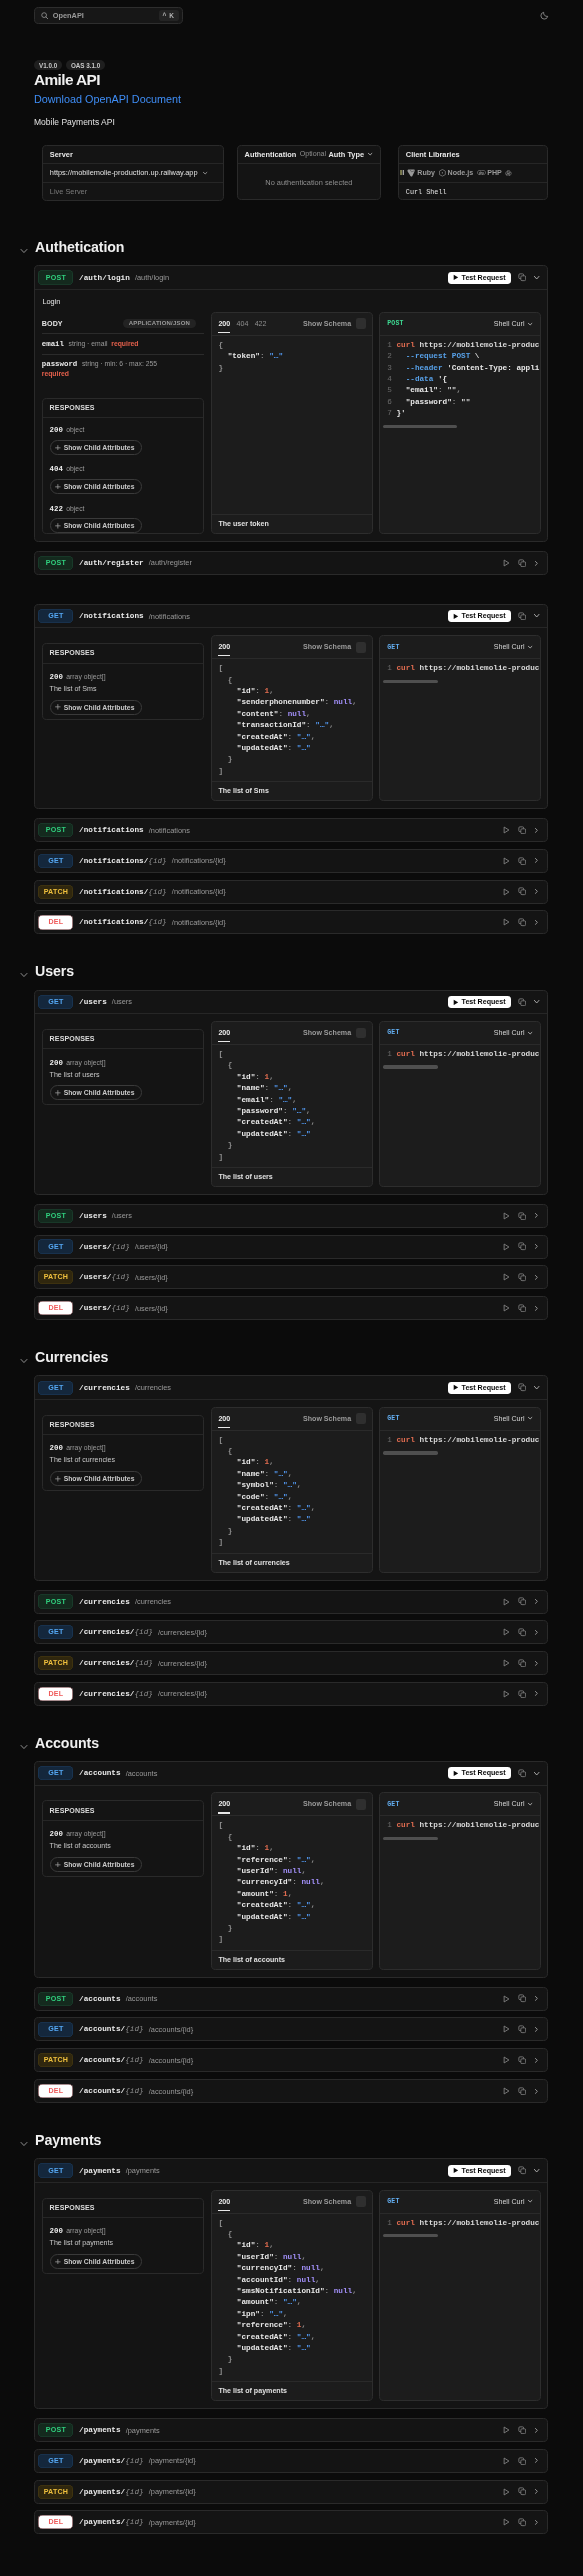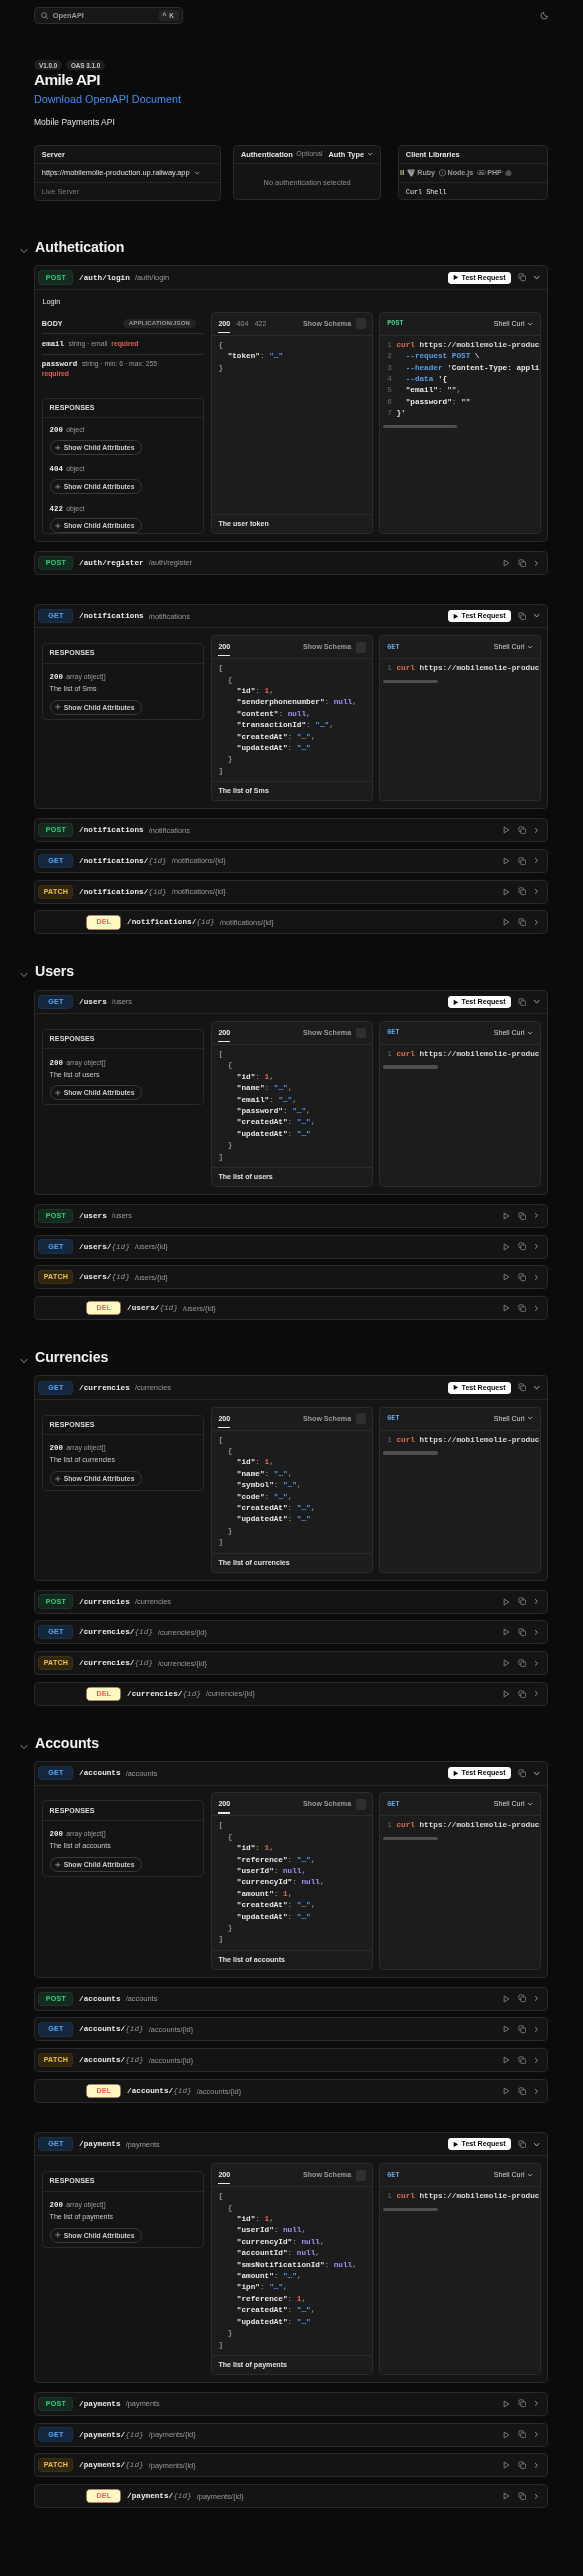--- a/index.html
+++ b/index.html
@@ -11,39 +11,39 @@
 .moon{position:absolute;right:34px;top:11.4px;width:9px;height:9px;color:#9a9a9a;}
 .container{width:514px;margin:0 auto 0 34px;}
 .hero{padding-top:28px;}
 .badges{display:flex;gap:3.4px;margin-bottom:2.8px;margin-top:0;}
 .pill-badge{background:#1f1f1f;color:#c8c8c8;font-size:6.3px;font-weight:600;border-radius:5.1px;padding:1.7px 5.1px;}
 h1{font-size:15.4px;letter-spacing:-0.6px;color:#f0f0f0;margin:-1.7px 0 3.4px;}
 .dl{color:#3f8ef7;font-size:10.8px;margin-bottom:12.5px;}
 .desc{color:#e4e4e4;font-size:8.5px;margin-bottom:17.7px;}
 .cards{display:flex;margin-bottom:0;}
 .card{border:0.6px solid #2a2a2a;border-radius:4.6px;background:#141414;}
-.card1{width:187px;margin-right:12.5px;height:56px;}
+.card1{width:187px;margin-right:12.5px;height:56px;margin-left:8px;}
 .card2{width:148px;margin-right:17px;height:55px;}
 .card3{width:150px;height:55px;}
 .card-h{display:flex;align-items:center;padding:0 6.8px;border-bottom:0.6px solid #262626;height:17.7px;font-size:7.4px;font-weight:700;color:#e8e8e8;}
 .srv-url{display:flex;align-items:center;height:19.4px;border-bottom:0.6px solid #262626;padding:0 6.8px;font-size:7.4px;color:#e3e3e3;}
 .srv-live{display:flex;align-items:center;height:17.7px;padding:0 6.8px;font-size:7.4px;color:#7b7b7b;}
 .auth-body{display:flex;align-items:center;justify-content:center;height:37px;color:#8f8f8f;font-size:7.4px;}
 .libs-tabs{display:flex;align-items:center;height:19.4px;border-bottom:0.6px solid #262626;padding:0 4.6px 0 0;color:#9a9a9a;font-size:7.1px;font-weight:600;overflow:hidden;}
 .libs-foot{display:flex;align-items:center;height:17px;padding:0 6.8px;font-size:6.8px;color:#dedede;}
 .section{}
 .sec-h{position:relative;padding-left:1.1px;font-size:14.2px;letter-spacing:-0.1px;font-weight:700;color:#f0f0f0;}
 .sec-h .chev{position:absolute;left:-15.4px;top:3.4px;color:#9a9a9a;}
 .op{border:0.6px solid #2a2a2a;border-radius:4.6px;background:#141414;}
 .op-head{display:flex;align-items:center;height:23.4px;border-bottom:0.6px solid #262626;padding:0 6.8px 0 3.4px;}
 .badge{display:inline-flex;align-items:center;justify-content:center;width:35px;height:14.2px;border-radius:4.6px;font-size:7.1px;font-weight:700;letter-spacing:0.2px;padding:0;}
 .b-post{color:#30d07e;background:#142a1e;box-shadow:inset 0 0 0 0.6px #1d4733;}
 .b-get{color:#55a8f4;background:#14273c;box-shadow:inset 0 0 0 0.6px #1c3d5e;}
 .b-patch{color:#efc03d;background:#30270e;box-shadow:inset 0 0 0 0.6px #4a3d11;}
-.b-del{color:#ef5a5a;background:#fef9c3;box-shadow:inset 0 0 0 0.6px #521d21;margin-left:48px;}
+.b-del{color:#ef5a5a;background:#ffffff;box-shadow:inset 0 0 0 0.6px #521d21;}
 .path{font-family:"Liberation Mono",monospace;font-size:7.7px;font-weight:700;color:#ececec;margin-left:5.7px;}
 .path .idp{color:#8f8f8f;font-style:italic;font-weight:400;}
 .sum{color:#9a9a9a;font-size:7.4px;margin-left:5.1px;}
 .head-right{margin-left:auto;display:flex;align-items:center;}
 .test-btn{display:inline-flex;align-items:center;background:#fff;color:#090909;height:12px;border-radius:3.4px;padding:0 5.1px 0 4.6px;font-size:7.1px;font-weight:700;}
 .op-body{padding:6.8px;}
 .op-label{font-size:7.4px;color:#e8e8e8;line-height:9px;margin:0 0 6.3px 0.6px;}
 .grid3{display:flex;align-items:stretch;gap:6.8px;}
 .colL{width:162px;flex:none;}
 .panel{width:162px;flex:none;background:#1c1c1c;border:0.6px solid #2d2d2d;border-radius:4.6px;display:flex;flex-direction:column;overflow:hidden;}
@@ -867,20 +867,23 @@
               <rect x="5" y="5" width="8.5" height="8.5" rx="2" stroke="#8f8f8f" stroke-width="1.3" fill="#141414"></rect>
             </svg>
             <svg class="" width="6.8" height="6.8" viewBox="0 0 12 12" fill="none">
               <path d="M4.2 2.5 L7.8 6 L4.2 9.5" stroke="#9a9a9a" stroke-width="1.6" stroke-linecap="round" stroke-linejoin="round"></path>
             </svg>
           </div>
         </div>
       </div>
     </div>
     <div class="section" style="margin-top:29px;">
+      <div class="sec-h"><span class="chev"><svg class="" width="9.7" height="9.7" viewBox="0 0 17 17" fill="none">
+            <path d="M3.5 6 L8.7 11.5 L14 6" stroke="#9a9a9a" stroke-width="1.6" stroke-linecap="round" stroke-linejoin="round"></path>
+          </svg></span>Payments</div>
       <div class="op" style="margin-top:10.3px;">
         <div class="op-head">
           <span class="badge b-get">GET</span>
           <span class="path">/payments</span>
           <span class="sum">/payments</span>
           <div class="head-right">
             <span class="test-btn"><span style="margin-right:3.4px;display:inline-flex;">
                 <svg class="" width="5.7" height="6.8" viewBox="0 0 10 12" fill="none">
                   <path d="M1.2 1.2 L9 6 L1.2 10.8 Z" fill="#0a0a0a"></path>
                 </svg>

